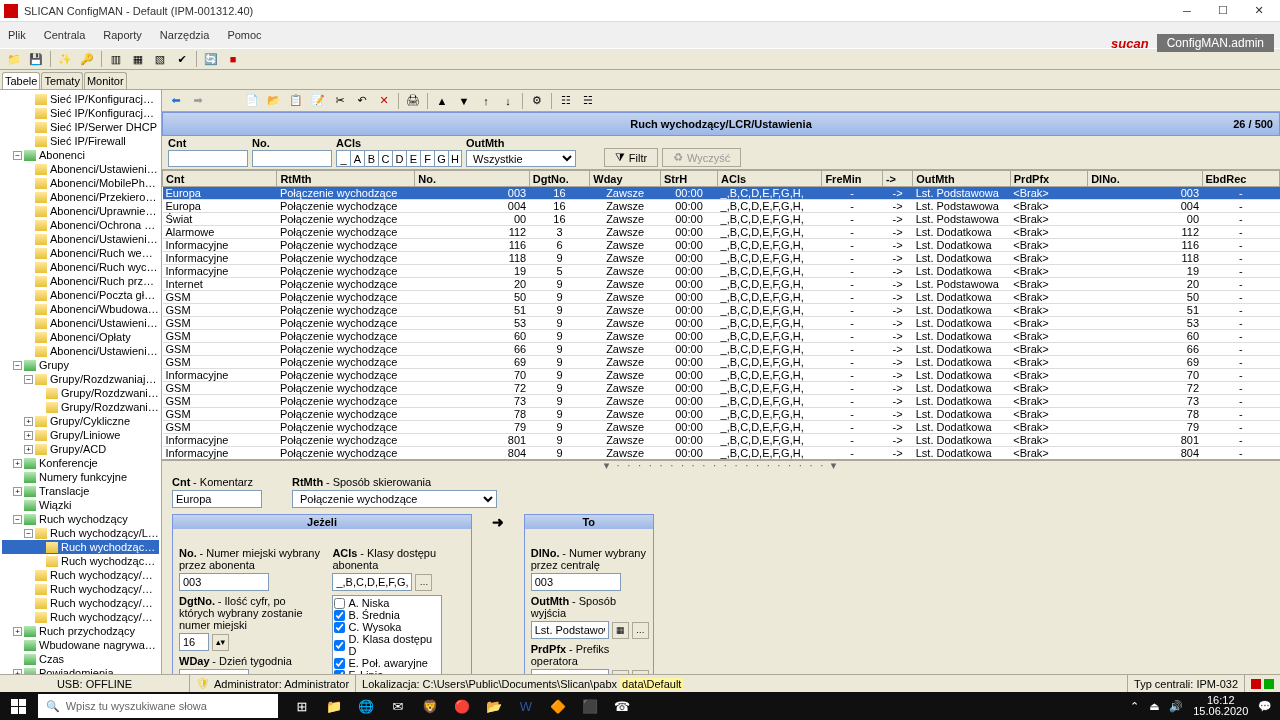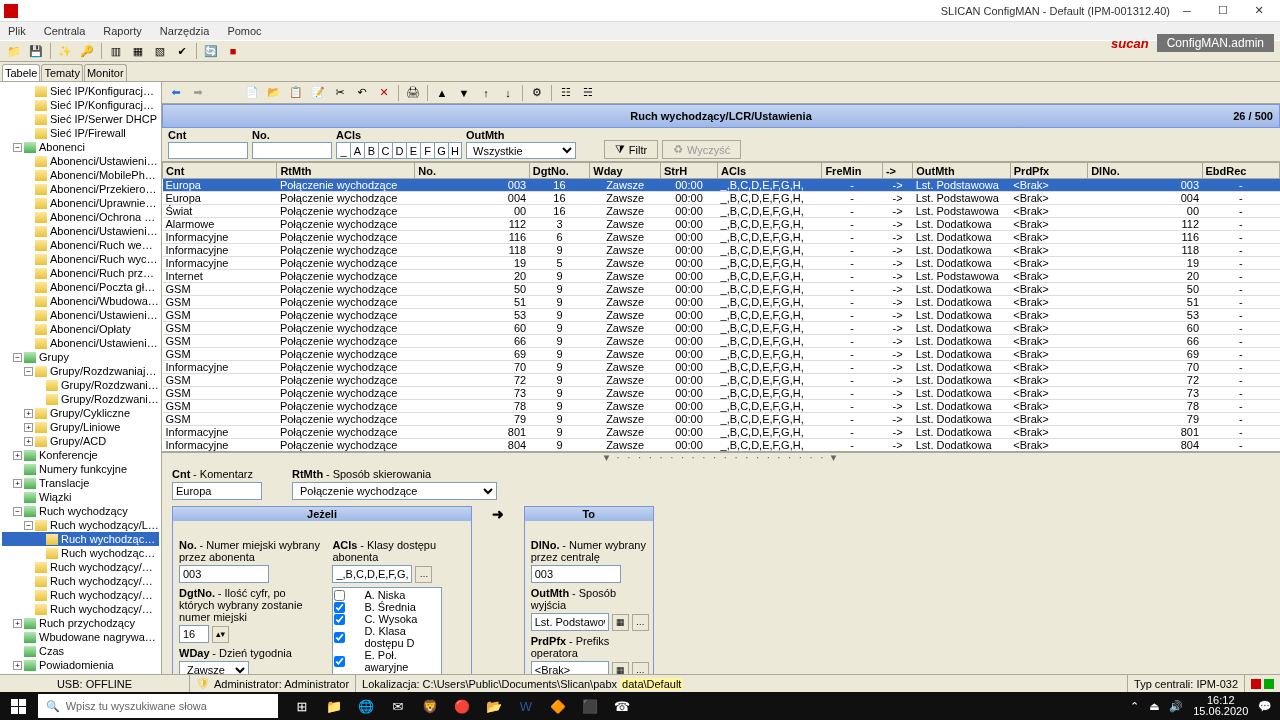--- a/index.html
+++ b/index.html
@@ -1,22 +1,22 @@
 <!DOCTYPE html>
 <html><head>
 <meta charset="utf-8">
 <style>
 *{margin:0;padding:0;box-sizing:border-box;font-family:Tahoma,Arial,sans-serif;font-size:11px;}
 body{width:1280px;height:720px;background:#f0f0f0;overflow:hidden;position:relative;}
 .titlebar{height:22px;background:#fff;display:flex;align-items:center;padding:0 4px;border-bottom:1px solid #ddd;}
 .titlebar-icon{width:14px;height:14px;background:#c00;margin-right:6px;}
-.titlebar-title{flex:1;color:#333;text-align:right;}
+.titlebar-title{flex:1;color:#333;}
 .winbtns{display:flex;gap:2px;}
 .winbtn{width:34px;height:18px;display:flex;align-items:center;justify-content:center;color:#333;}
-.menubar{height:18px;background:#f0f0f0;display:flex;align-items:center;padding:0 4px;gap:10px;color:#333;}
+.menubar{height:26px;background:#f0f0f0;display:flex;align-items:center;padding:0 4px;gap:10px;color:#333;}
 .menubar span{padding:1px 4px;}
 .toolbar1{height:22px;background:#ece9d8;border-top:1px solid #fff;border-bottom:1px solid #aca899;display:flex;align-items:center;padding:0 4px;gap:2px;}
 .tbtn{width:20px;height:18px;display:flex;align-items:center;justify-content:center;border:1px solid transparent;}
 .tsep{width:1px;height:16px;background:#aca899;margin:0 2px;}
 .brand-strip{position:absolute;right:6px;top:34px;display:flex;align-items:center;height:18px;}
 .brand-logo{color:#c00;font-weight:bold;font-style:italic;font-size:13px;padding:0 8px;}
 .brand-tag{background:#737373;color:#fff;font-weight:normal;padding:2px 10px;font-size:12px;}
 .tabstrip{height:20px;background:#ece9d8;display:flex;align-items:flex-end;padding-left:2px;border-bottom:1px solid #aca899;}
 .tab{padding:2px 2px;border:1px solid #aca899;border-bottom:none;background:#ece9d8;margin-right:1px;border-radius:3px 3px 0 0;}
 .tab.active{background:#fff;}
@@ -58,21 +58,21 @@
 .detail-field{display:flex;flex-direction:column;gap:2px;}
 .detail-field label{font-size:10px;}
 .detail-field label b{font-weight:bold;}
 .detail-field input,.detail-field select{border:1px solid #7f9db9;background:#fff;height:18px;padding:0 3px;}
 .detail-cols{display:flex;gap:20px;align-items:flex-start;}
 .panel{border:1px solid #7a96df;}
 .panel-header{background:linear-gradient(#c5d4ee,#9db8e8);text-align:center;font-weight:bold;padding:1px;}
 .panel-body{padding:6px;background:#ece9d8;display:flex;gap:10px;}
 .panel-col{display:flex;flex-direction:column;gap:4px;margin-top:12px;}
 .acls-list{border:1px solid #7f9db9;background:#fff;width:110px;height:90px;overflow:auto;padding:1px;}
-.acls-list div{display:flex;align-items:center;gap:19px;}
+.acls-list div{display:flex;align-items:center;gap:3px;}
 .acls-list input{width:11px;height:11px;}
 .arrow-mid{display:flex;align-items:center;font-size:14px;font-weight:bold;}
 .mini-btn{width:17px;height:17px;border:1px solid #aca899;background:#ece9d8;display:inline-flex;align-items:center;justify-content:center;font-size:9px;}
 .field-row{display:flex;align-items:center;gap:3px;}
 .statusbar{position:absolute;bottom:28px;left:0;right:0;height:18px;background:#ece9d8;border-top:1px solid #aca899;display:flex;align-items:center;font-size:10px;}
 .statusbar .sseg{padding:0 6px;border-right:1px solid #aca899;display:flex;align-items:center;gap:4px;height:100%;}
 .statusbar .sseg:last-child{border-right:none;}
 .usb-off{color:#000;}
 .shield{color:#f0c020;font-size:11px;}
 .sq{width:10px;height:10px;}

